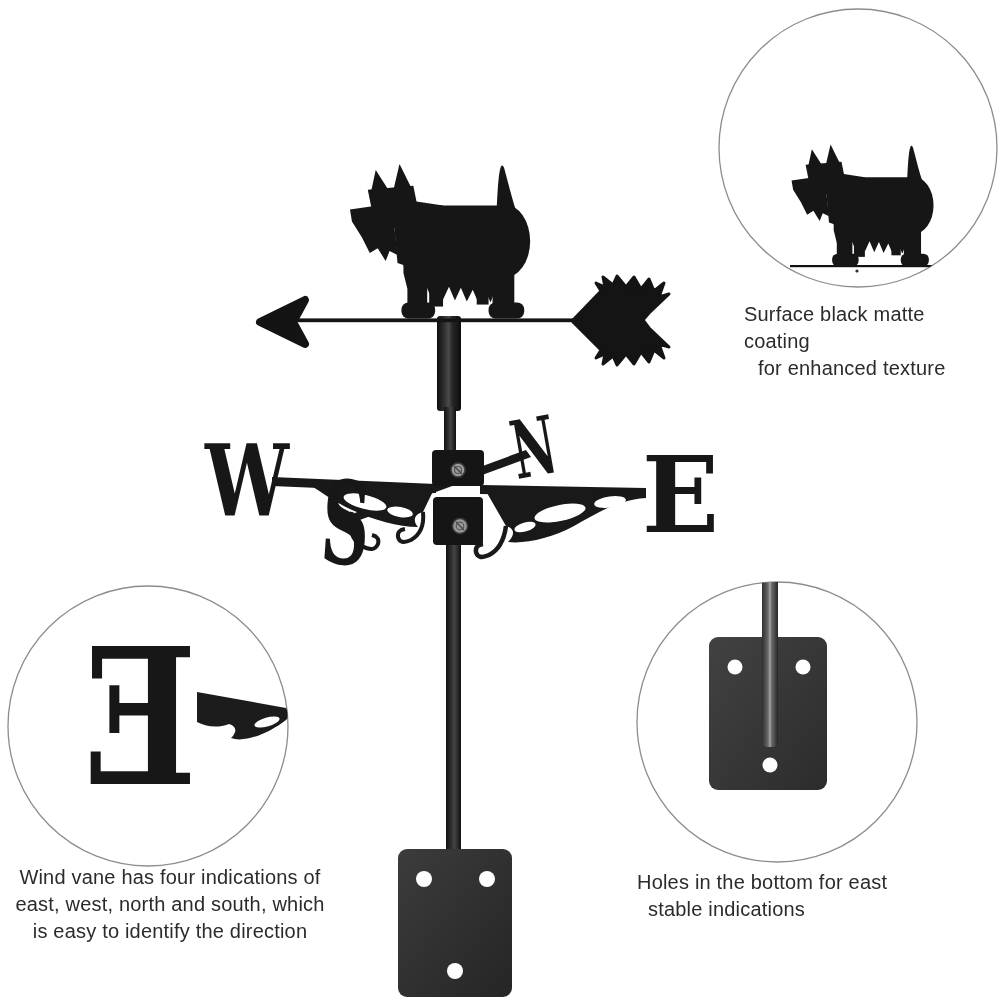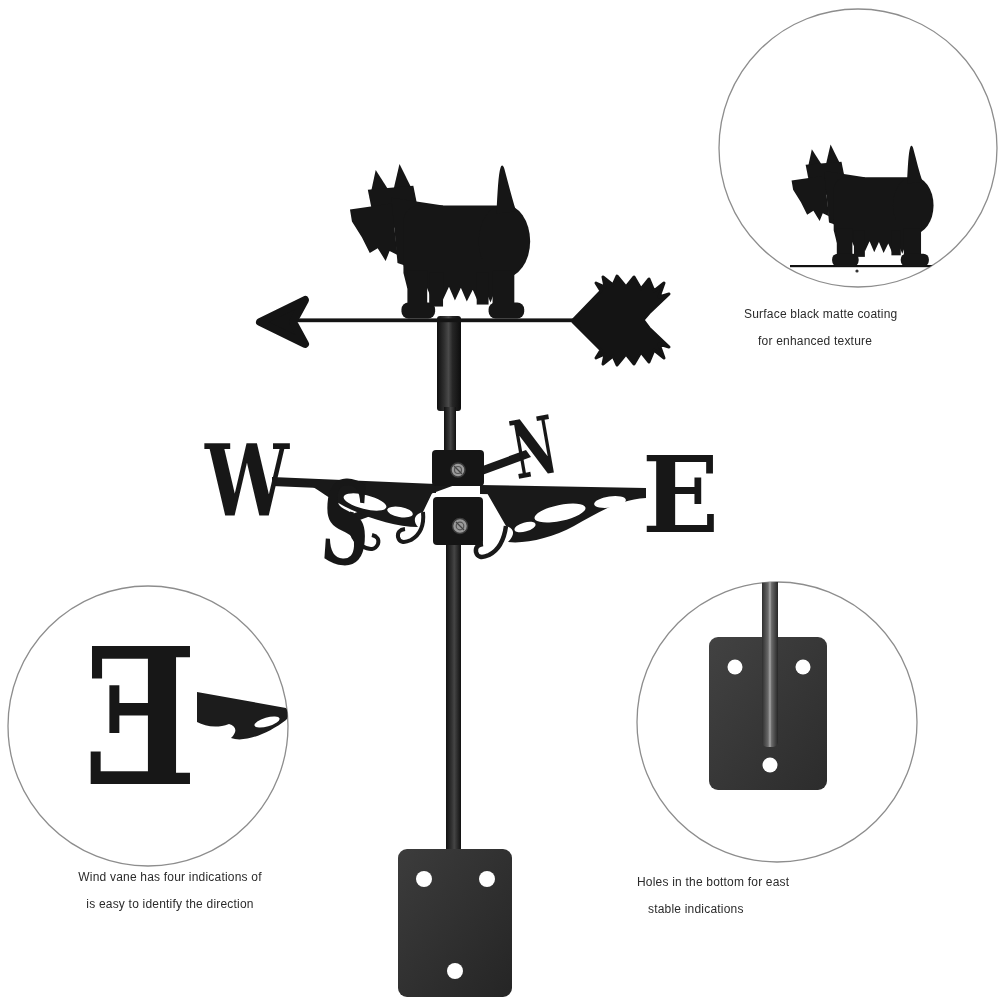--- a/index.html
+++ b/index.html
@@ -1,19 +1,19 @@
 <!DOCTYPE html>
 <html><head>
 <meta charset="utf-8">
 <style>
   html,body{margin:0;padding:0;background:#ffffff;}
   .canvas{position:relative;width:1000px;height:1000px;background:#ffffff;overflow:hidden;
           font-family:"Liberation Sans", sans-serif;}
   svg{position:absolute;left:0;top:0;}
-  .caption{position:absolute;color:#2b2b2b;font-size:12px;line-height:27px;letter-spacing:0.2px;}
+  .caption{position:absolute;color:#2b2b2b;font-size:20px;line-height:27px;letter-spacing:0.2px;}
   .caption .indent1{margin-left:14px;}
   .caption .indent2{margin-left:11px;}
   .dir-letter{font-family:"DejaVu Serif", serif;font-weight:700;fill:#171717;}
 </style>
 </head>
 <body>
 
 <div class="canvas">
 
   <svg width="1000" height="1000" viewBox="0 0 1000 1000">
@@ -170,20 +170,21 @@
     </g>
   </svg>
 
   <div class="caption" style="left:744px;top:301px;width:252px;">
     <div>Surface black matte coating</div>
     <div class="indent1">for enhanced texture</div>
   </div>
 
   <div class="caption" style="left:5px;top:864px;width:330px;text-align:center;">
     <div>Wind vane has four indications of</div>
+    <div>east, west, north and south, which</div>
     <div>is easy to identify the direction</div>
   </div>
 
   <div class="caption" style="left:637px;top:869px;width:290px;">
     <div>Holes in the bottom for east</div>
     <div class="indent2">stable indications</div>
   </div>
 
 </div>
 

